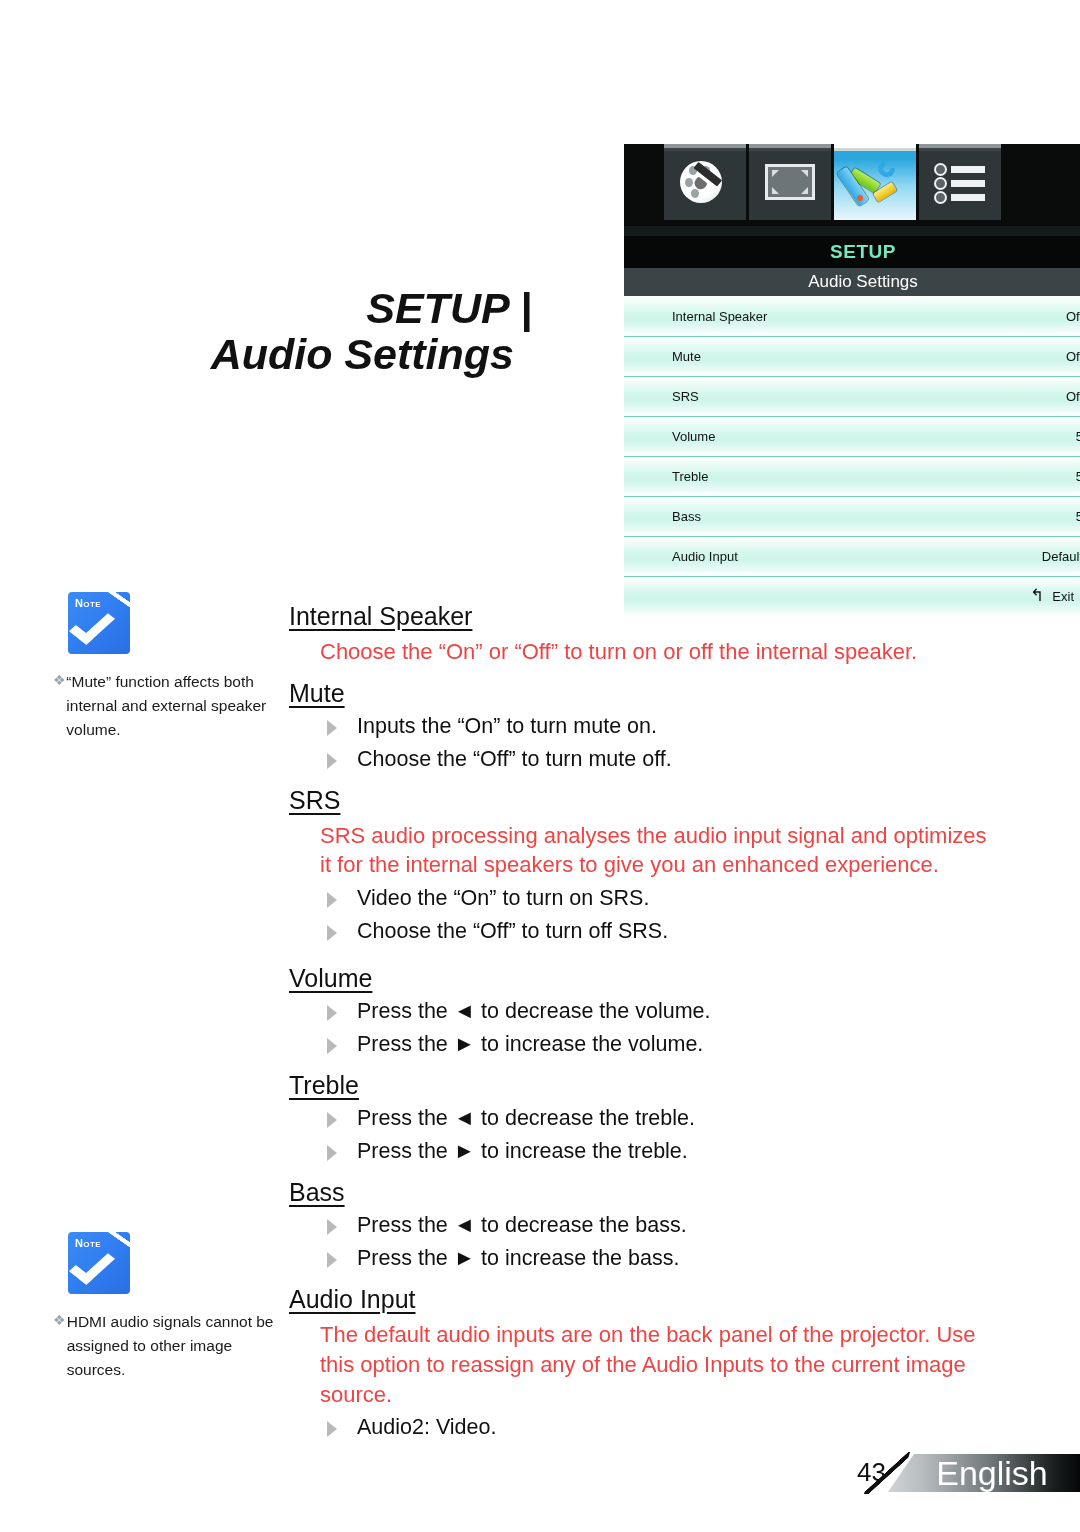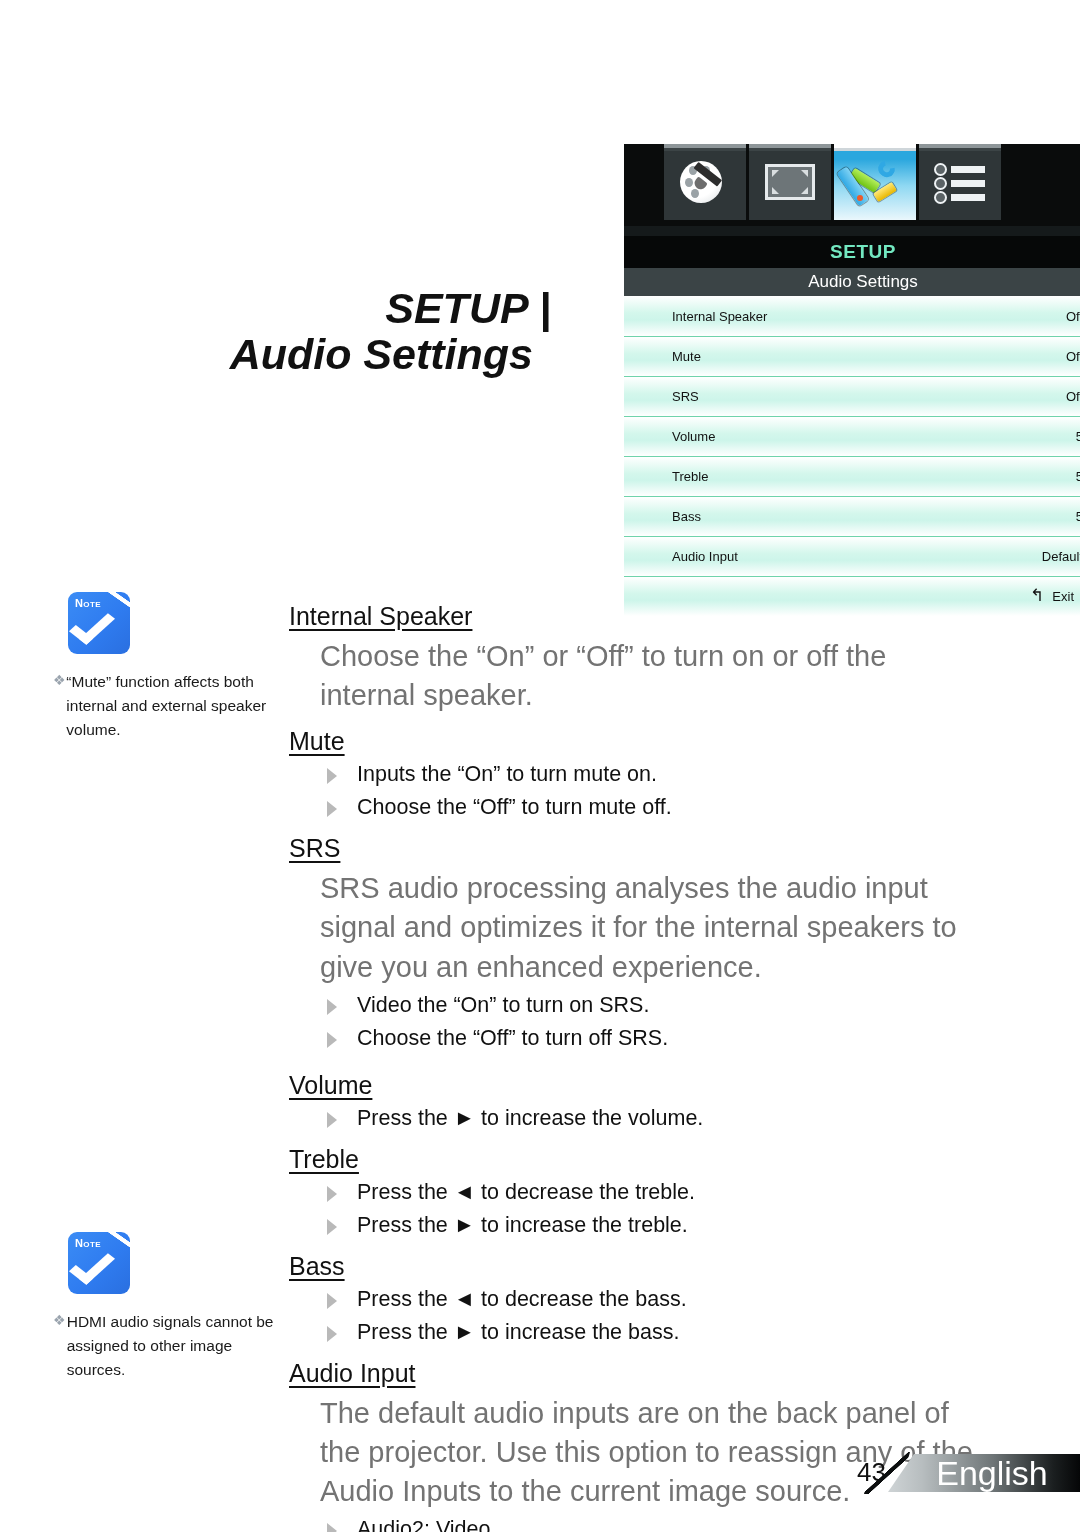--- a/index.html
+++ b/index.html
@@ -51,21 +51,21 @@
   }
   .header-title {
     position: absolute; right: 116px; top: 45px;
     font-style: italic; font-weight: bold; font-size: 49px; color: #ffffff;
     letter-spacing: .2px;
     text-shadow: 2px 2px 3px rgba(0,0,0,.75);
   }
 
   
   .sec-title {
-    position: absolute; left: 71px; top: 286px; width: 480px;
+    position: absolute; left: 52px; top: 286px; width: 480px;
     text-align: right;
     font-style: italic; font-weight: bold; color: #111;
     line-height: 1.06;
   }
   .sec-title .l1 { font-size: 43px; display:block; }
   .sec-title .l2 { font-size: 43px; display:block; padding-right: 18px; }
 
   
   .osd { position: absolute; left: 624px; top: 144px; width: 478px; }
   .osd-tabs {
@@ -172,21 +172,21 @@
   }
   .osd-row.exit { justify-content: flex-end; padding-right: 28px; }
   .osd-row.exit .back {
     font-size: 17px; color:#111; margin-right: 8px; line-height: 1; transform: translateY(-1px);
   }
   .osd-row.exit .etxt { font-size: 13px; color: #121212; }
 
   
   .note { position: absolute; width: 230px; }
   .note-icon {
-    position: relative; width: 62px; height: 62px; border-radius: 9px;
+    position: relative; width: 62px; height: 62px; border-radius: 4px;
     background: linear-gradient(135deg,#3b8cf5 0%,#2f7cf0 55%,#2a6fe0 100%);
     margin-left: 16px;
   }
   .note-icon .nt {
     position: absolute; left: 7px; top: 5px; color: #fff; font-size: 11px;
     font-variant: small-caps; font-weight: bold; letter-spacing: .4px;
   }
   .note-icon .ck {
     position: absolute; left: 13px; top: 14px; width: 22px; height: 38px;
     border-right: 9px solid #ffffff; border-bottom: 9px solid #ffffff;
@@ -199,21 +199,21 @@
   .note-body { display: flex; margin-top: 16px; }
   .note-bullet { width: 30px; color: #9aa4ae; font-size: 14px; text-align: center; padding-top: 2px; }
   .note-text { font-size: 15.5px; line-height: 1.55; color: #1a1a1a; }
 
   
   .content { position: absolute; left: 289px; top: 598px; width: 700px; }
   .h-item {
     font-size: 25px; color: #111; text-decoration: underline;
     text-underline-offset: 4px; margin-top: 4px;
   }
-  .para { font-size: 29px; color: #737373; line-height: 1.35; padding-left: 31px; margin-top: 6px; }
+  .para { font-size: 22px; color: #ef4444; line-height: 1.35; padding-left: 31px; margin-top: 6px; }
   .blist { margin-top: 4px; }
   .bl { display: flex; padding-left: 38px; margin-top: 4px; align-items: flex-start; }
   .bl .bmk {
     width: 0; height: 0; border-style: solid; border-width: 8px 0 8px 10px;
     border-color: transparent transparent transparent #b9b9b9;
     margin-top: 8px; margin-right: 20px; flex: none;
   }
   .bl .btx { font-size: 21.5px; color: #111; line-height: 1.35; }
   .gap-s { height: 8px; }
   .gap-m { height: 14px; }
@@ -390,20 +390,24 @@
         <span class="bmk"></span>
         <span class="btx">Choose the “Off” to turn off SRS.</span>
       </div>
     </div>
 
     <div class="gap-m"></div>
     <div class="h-item">Volume</div>
     <div class="blist">
       <div class="bl">
         <span class="bmk"></span>
+        <span class="btx">Press the ◄ to decrease the volume.</span>
+      </div>
+      <div class="bl">
+        <span class="bmk"></span>
         <span class="btx">Press the ► to increase the volume.</span>
       </div>
     </div>
 
     <div class="gap-s"></div>
     <div class="h-item">Treble</div>
     <div class="blist">
       <div class="bl">
         <span class="bmk"></span>
         <span class="btx">Press the ◄ to decrease the treble.</span>

